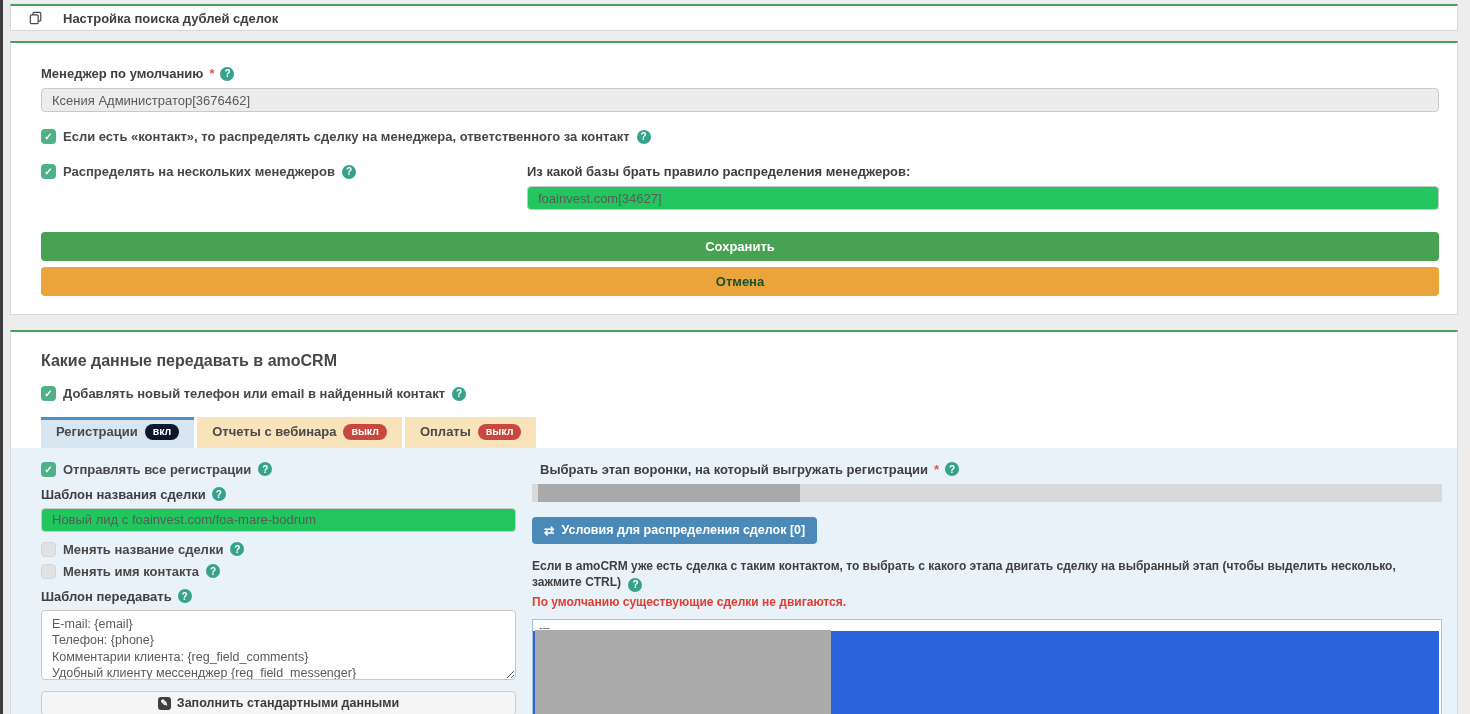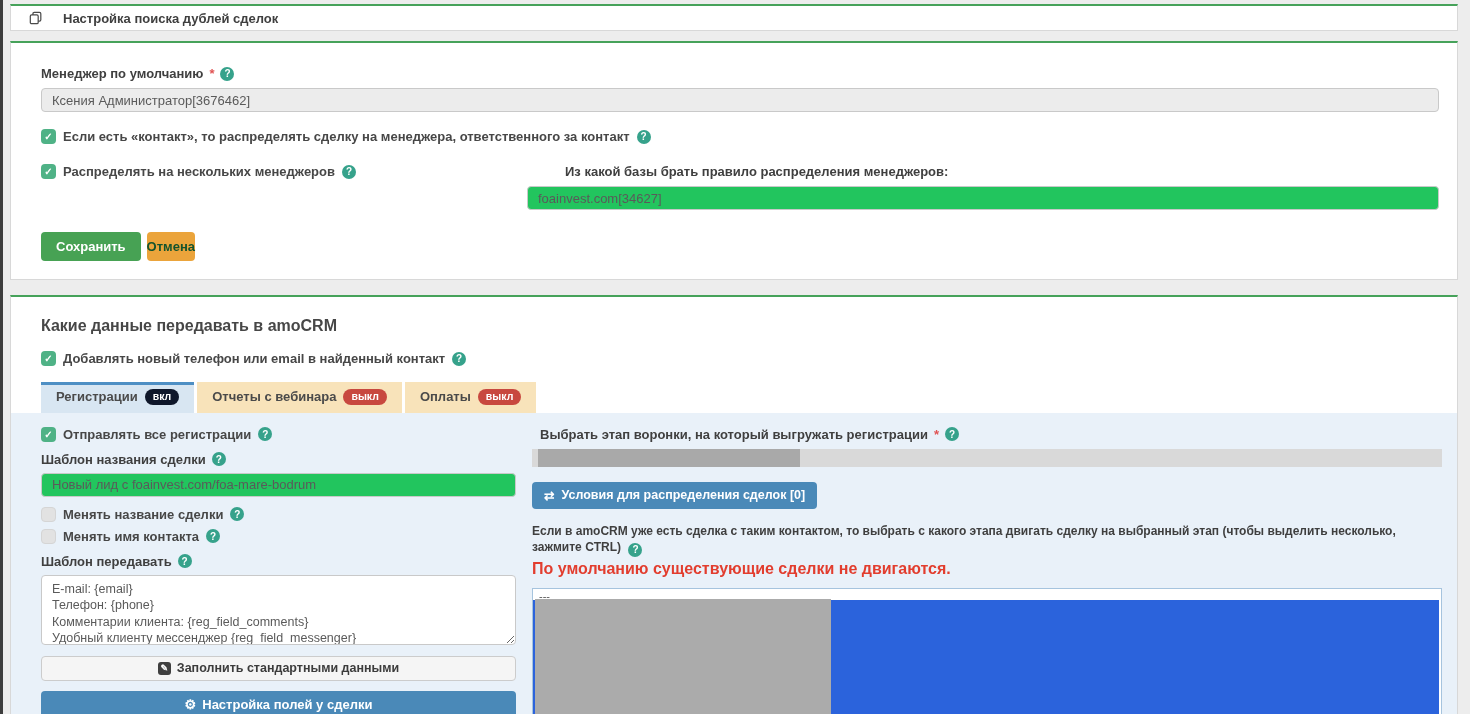--- a/index.html
+++ b/index.html
@@ -19,21 +19,21 @@
     border-top:2px solid #46a25a;
   }
   .panel-header { display:flex; align-items:center; gap:20px; font-size:13px; font-weight:600; color:#3f3f3f; }
 
   .panel-1 { height:27px; padding:0 18px; display:flex; align-items:center; margin-bottom:10px; }
   .panel-2 { padding:9px 18px 14px 18px; margin-bottom:15px; }
   .panel-3 { padding:16px 0 0 0; height:467px; }
 
   .ico-svg { width:14px; height:14px; flex:0 0 auto; }
 
-  .lbl { font-size:13px; font-weight:700; color:#3f3f3f; display:flex; align-items:center; gap:6px;margin-left:38px; }
+  .lbl { font-size:13px; font-weight:700; color:#3f3f3f; display:flex; align-items:center; gap:6px; }
   .req { color:#e05252; font-weight:700; }
   .q-icon {
     display:inline-flex; align-items:center; justify-content:center;
     width:14px; height:14px; border-radius:50%;
     background:#36a28b; color:#fff; font-size:10px; font-weight:700;
     flex:0 0 auto; cursor:pointer;
   }
 
   .txt-input {
     width:100%; height:24px; padding:0 10px;
@@ -67,21 +67,21 @@
     display:inline-flex; align-items:center; justify-content:center; font-size:9px;
   }
 
   
   .p2-label-row { margin:14px 0 7px 12px; }
   .p2-input-wrap { margin:0 0 4px 12px; }
   .p2-cb1 { margin:17px 0 0 12px; }
   .p2-two-col { display:flex; margin-top:20px; }
   .p2-two-col .col-l { width:498px; padding-left:12px; }
   .p2-two-col .col-r { flex:1; }
-  .p2-buttons { display:flex; gap:6px; margin:22px 0 4px 12px; }
+  .p2-buttons { display:flex; gap:6px; margin:22px 0 4px 12px;flex-direction:column; }
 
   
   .p3-heading { font-size:16px; font-weight:600; color:#474747; padding:0 0 0 30px; margin:4px 0 16px 0; }
   .p3-cb { padding-left:30px; margin-bottom:16px; }
 
   .tabs { display:flex; gap:3px; padding-left:30px;margin-top:8px; }
   .tab {
     display:flex; align-items:center; gap:7px;
     padding:7px 15px 8px 15px; font-size:13px; font-weight:600; color:#4a4a4a; cursor:pointer;
   }
@@ -121,21 +121,21 @@
   }
   .select-redacted .redaction {
     position:absolute; left:6px; top:0; width:262px; height:18px; background:#a9a9a9;
   }
   .btn-conditions {
     background:#4a89b8; color:#fff; border-radius:4px;
     padding:6px 12px; font-size:12.5px; font-weight:600;
     display:inline-flex; align-items:center; gap:7px; margin:2px 0 14px 0;
   }
   .move-text { font-size:12px; font-weight:700; color:#3f3f3f; line-height:1.4; }
-  .warn-text { font-size:16px; font-weight:700; color:#e23d2e; margin:3px 0 10px 0; }
+  .warn-text { font-size:12px; font-weight:700; color:#e23d2e; margin:3px 0 10px 0; }
 
   .listbox {
     position:relative; height:220px; background:#fff;
     border:1px solid #a6c4de; overflow:hidden;
   }
   .listbox .opt-dash { font-size:11px; color:#555; padding:1px 0 0 6px; }
   .listbox .selection {
     position:absolute; left:0; right:2px; top:11px; height:146px; background:#2b63dc;
   }
   .listbox .redaction-block {

